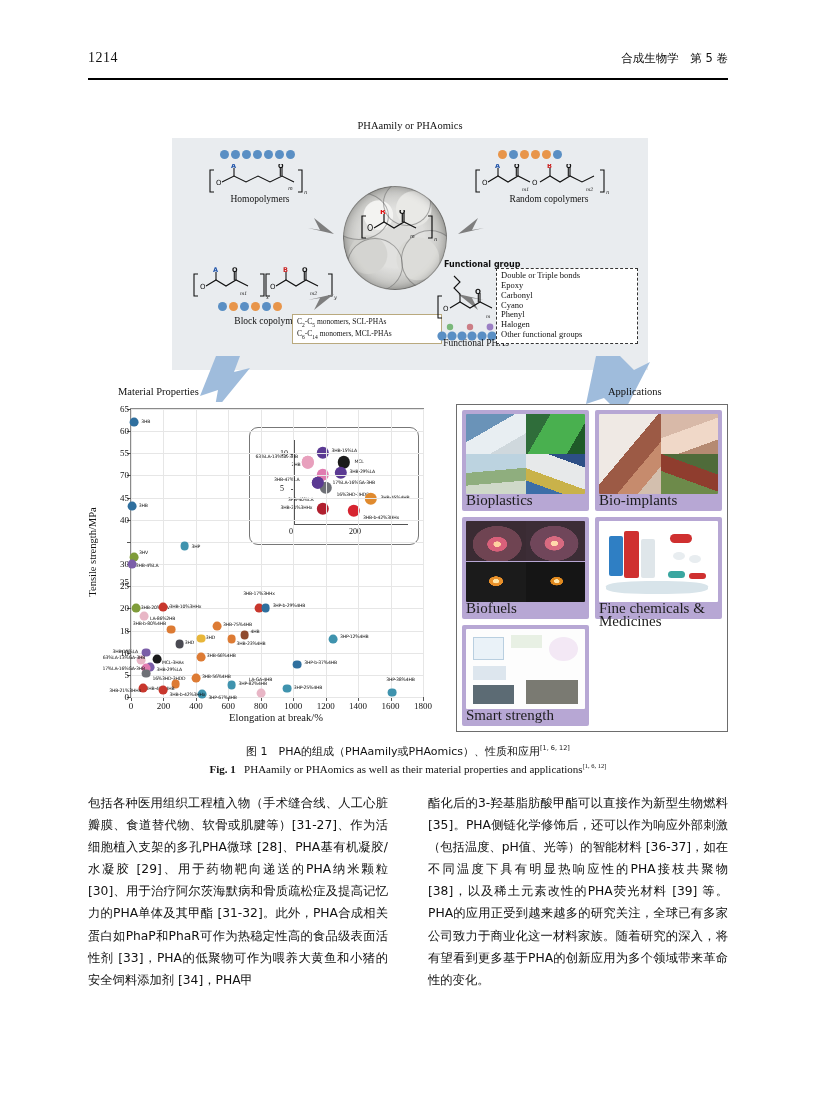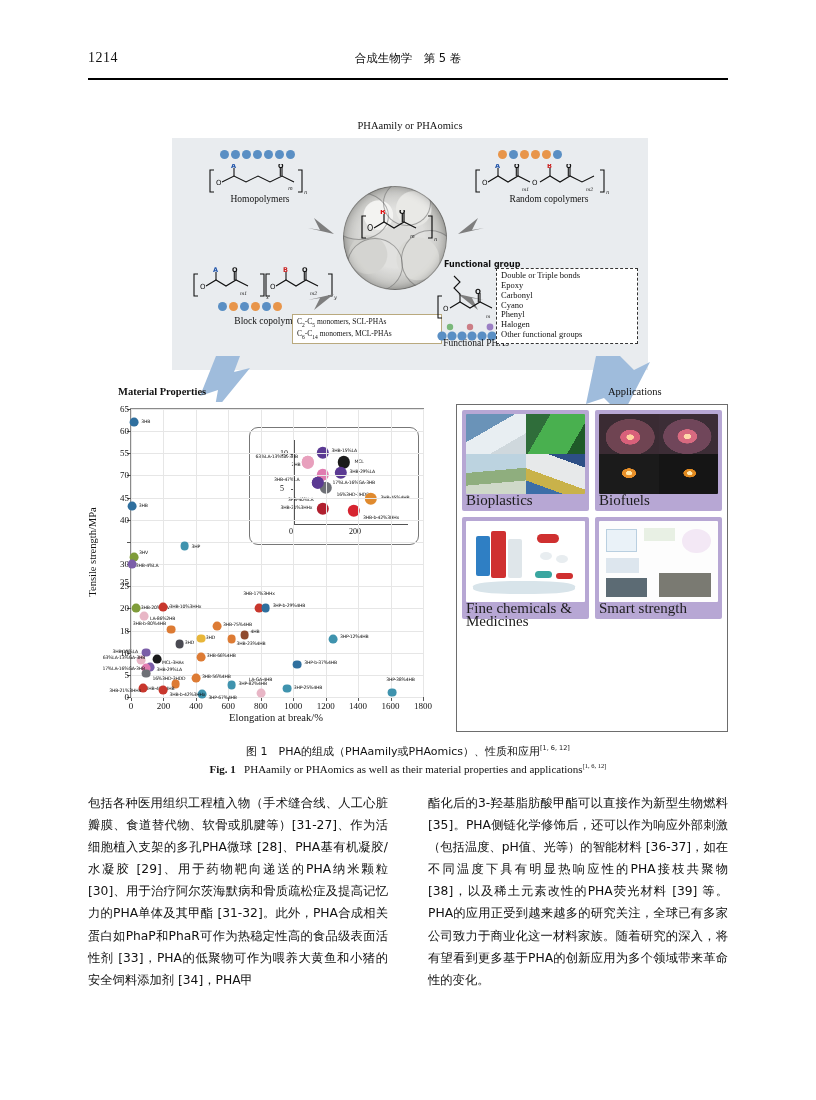--- a/index.html
+++ b/index.html
@@ -6,21 +6,21 @@
   body{
     width:816px;height:1100px;background:#ffffff;
     font-family:"Liberation Serif","DejaVu Serif",serif;
     color:#111;position:relative;overflow:hidden;
   }
   .page{position:absolute;left:0;top:0;width:816px;height:1100px;}
 
   
   .runhead{position:absolute;left:88px;top:50px;width:640px;height:24px;}
   .runhead .folio{position:absolute;left:0;top:0;font-size:14px;letter-spacing:.5px;}
-  .runhead .jtitle{position:absolute;left:0;top:1px;width:640px;text-align:center;
+  .runhead .jtitle{position:absolute;left:0;top:1px;width:640px;text-align:right;
     font-family:"DejaVu Sans","Liberation Sans",sans-serif;font-size:11.5px;}
   .rule{position:absolute;left:88px;top:78px;width:640px;height:1.6px;background:#000;}
 
   
   .figure{position:absolute;left:88px;top:120px;width:640px;height:620px;}
 
   
   .schematic{position:absolute;left:84px;top:0;width:476px;height:250px;}
   .schematic-title{position:absolute;left:0;top:0;width:476px;text-align:center;font-size:10.5px;}
   .schematic-body{position:absolute;left:0;top:18px;width:476px;height:232px;
@@ -55,21 +55,21 @@
     padding:2px 4px;box-sizing:border-box;}
   .monobox sub{font-size:5.5px;}
 
   .fgroup-title{position:absolute;left:272px;top:122px;font-size:8px;font-weight:bold;
     font-family:"DejaVu Sans","Liberation Sans",sans-serif;}
   .fgbox{position:absolute;left:324px;top:130px;width:142px;height:76px;
     border:1px dashed #333;background:#fff;font-size:8.5px;line-height:1.16;
     padding:2px 4px;box-sizing:border-box;}
   .fgbox div{white-space:nowrap;}
 
-  .mp-title{position:absolute;left:30px;top:266px;font-size:10.5px;font-weight:bold;}
+  .mp-title{position:absolute;left:30px;top:266px;font-size:10.5px;}
   .app-title{position:absolute;left:520px;top:266px;font-size:10.5px;}
 
   
   .chart{position:absolute;left:0;top:282px;width:350px;height:330px;background:#fff;}
   .plotbox{position:absolute;left:42px;top:6px;width:292px;height:288px;
     border:1px solid #8a8a8a;background:#fff;}
   .grid-v,.grid-h{position:absolute;background:#e6e6e6;}
   .grid-v{width:1px;top:0;bottom:0;}
   .grid-h{height:1px;left:0;right:0;}
   .ylab{position:absolute;left:-2px;transform:translate(-100%,-50%);font-size:9px;}
@@ -517,20 +517,31 @@
         <div class="appcell">
           <div class="appimg">
             <div class="q q1" style="background:linear-gradient(150deg,#6a93b8 0 38%,#e8eef2 38% 72%,#cfd8dd 72%);"></div>
             <div class="q q2" style="background:linear-gradient(120deg,#2f6d3a 0 30%,#49b04f 30% 78%,#1f5a28 78%);"></div>
             <div class="q q3" style="background:linear-gradient(175deg,#bcd3e0 0 42%,#8fae7e 42% 70%,#cfd9c9 70%);"></div>
             <div class="q q4" style="background:linear-gradient(200deg,#2d4f86 0 22%,#e7e9ea 22% 58%,#c9b24a 58% 78%,#3c6ea8 78%);"></div>
           </div>
           <div class="appcap">Bioplastics</div>
         </div>
 
+        <div class="appcell">
+          <div class="appimg">
+            <div style="position:absolute;left:0;top:0;width:52%;height:100%;
+                 background:linear-gradient(130deg,#efe9e4 0 46%,#9c5a45 46% 66%,#c68b6d 66% 82%,#d3bfae 82%);"></div>
+            <div class="q q2" style="left:52%;width:48%;height:50%;
+                 background:linear-gradient(160deg,#d8b9a8 0 40%,#f0d8c8 40% 76%,#b58a72 76%);"></div>
+            <div class="q q4" style="left:52%;width:48%;height:50%;
+                 background:linear-gradient(200deg,#4f6b3a 0 34%,#8f3d2e 34% 62%,#6d8a4a 62%);"></div>
+          </div>
+          <div class="appcap">Bio-implants</div>
+        </div>
 
         <div class="appcell">
           <div class="appimg">
             <div class="q q1" style="background:radial-gradient(ellipse at 52% 58%,#ffd2a0 0 8%,#d8607a 9% 22%,#6f4452 23% 55%,#3a2b33 56%);"></div>
             <div class="q q2" style="background:radial-gradient(ellipse at 48% 56%,#ffd8aa 0 8%,#d86a80 9% 22%,#70465a 23% 55%,#3c2d36 56%);"></div>
             <div class="q q3" style="background:radial-gradient(ellipse at 50% 48%,#ffe6a8 0 7%,#e8902a 8% 16%,#1b1b1b 17%);"></div>
             <div class="q q4" style="background:radial-gradient(ellipse at 52% 48%,#ffe8b0 0 6%,#e0891f 7% 14%,#151515 15%);"></div>
           </div>
           <div class="appcap">Biofuels</div>
         </div>

